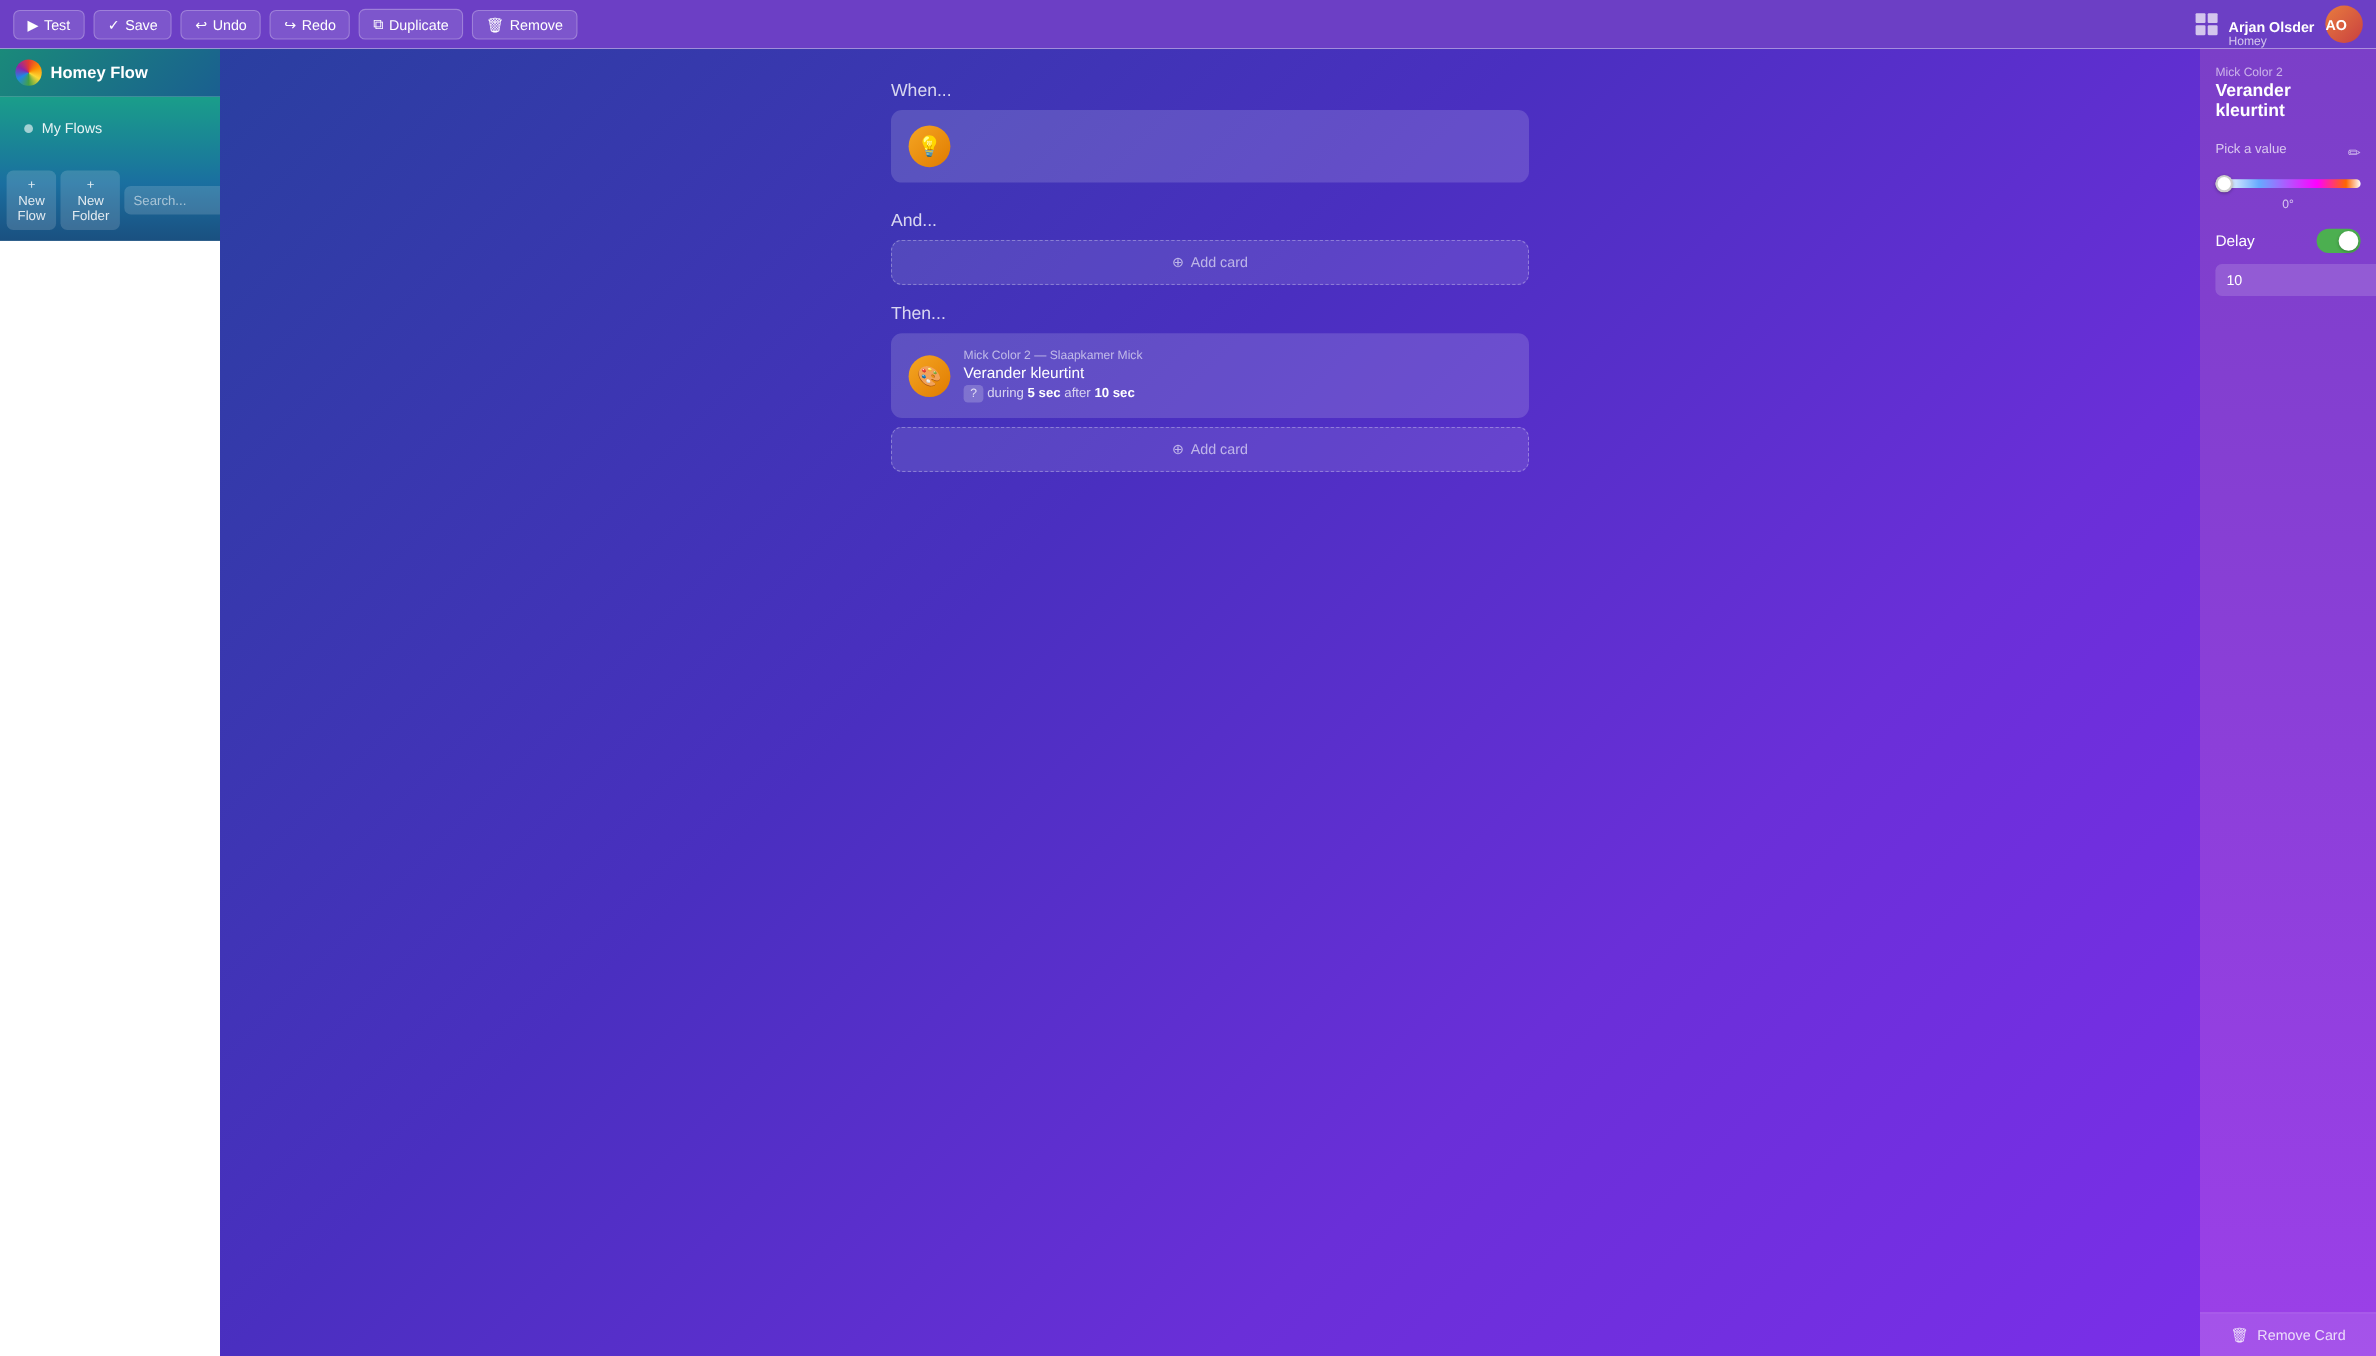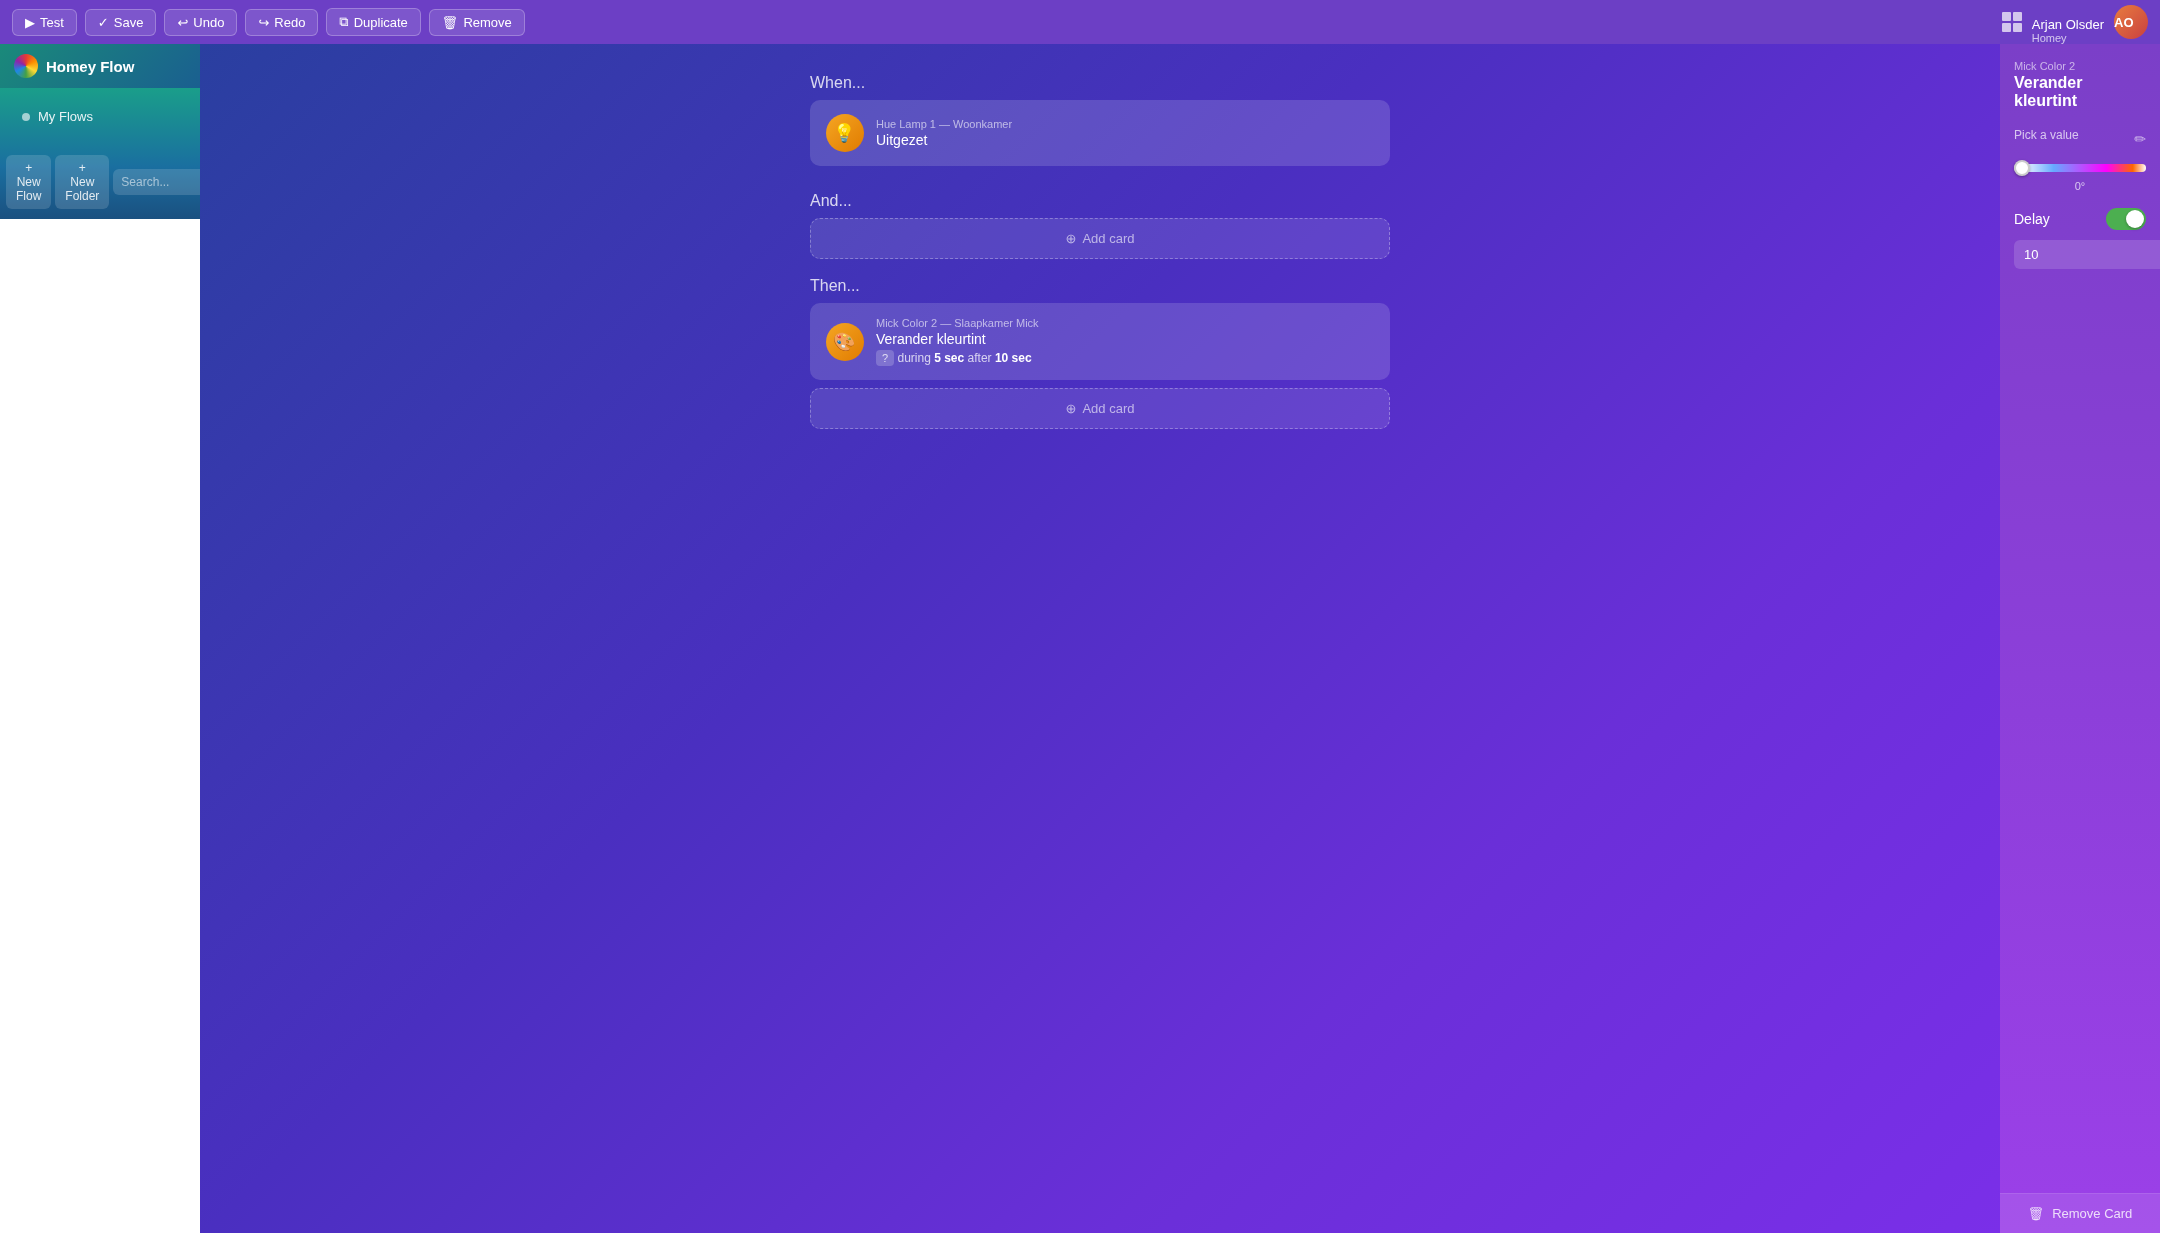--- a/index.html
+++ b/index.html
@@ -25,21 +25,21 @@
       color: #fff;
       font-size: 13px;
       cursor: pointer;
     }
     .toolbar-user {
       margin-left: auto;
       display: flex; align-items: center; gap: 10px;
       color: #fff;
       font-size: 13px;
     }
-    .toolbar-user .user-name { font-weight: 400; margin-top: 16px; }
+    .toolbar-user .user-name { font-weight: 700; margin-top: 16px; }
     .toolbar-user .user-sub { font-size: 11px; opacity: 0.7; }
     .avatar {
       width: 34px; height: 34px; border-radius: 50%;
       background: linear-gradient(135deg, #e87c3e, #c94040);
       display: flex; align-items: center; 
       font-weight: 700; color: #fff; font-size: 13px;
     }
     .grid-icon {
       display: grid; grid-template-columns: 1fr 1fr; gap: 2px;
       width: 20px; height: 20px; opacity: 0.7;
@@ -361,24 +361,20 @@
         </div>
       </div>
     </div>
 
     <div id="canvas">
 
       <div class="flow-section">
         <div class="flow-section-label">When...</div>
         <div class="flow-card">
           <div class="card-icon">💡</div>
-          <div class="card-info">
-            <div class="card-source">Hue Lamp 1 — Woonkamer</div>
-            <div class="card-title">Uitgezet</div>
-          </div>
         </div>
       </div>
 
       <div class="flow-section">
         <div class="flow-section-label">And...</div>
         <button class="add-card-btn">
           <span>⊕</span>
           <span>Add card</span>
         </button>
       </div>

